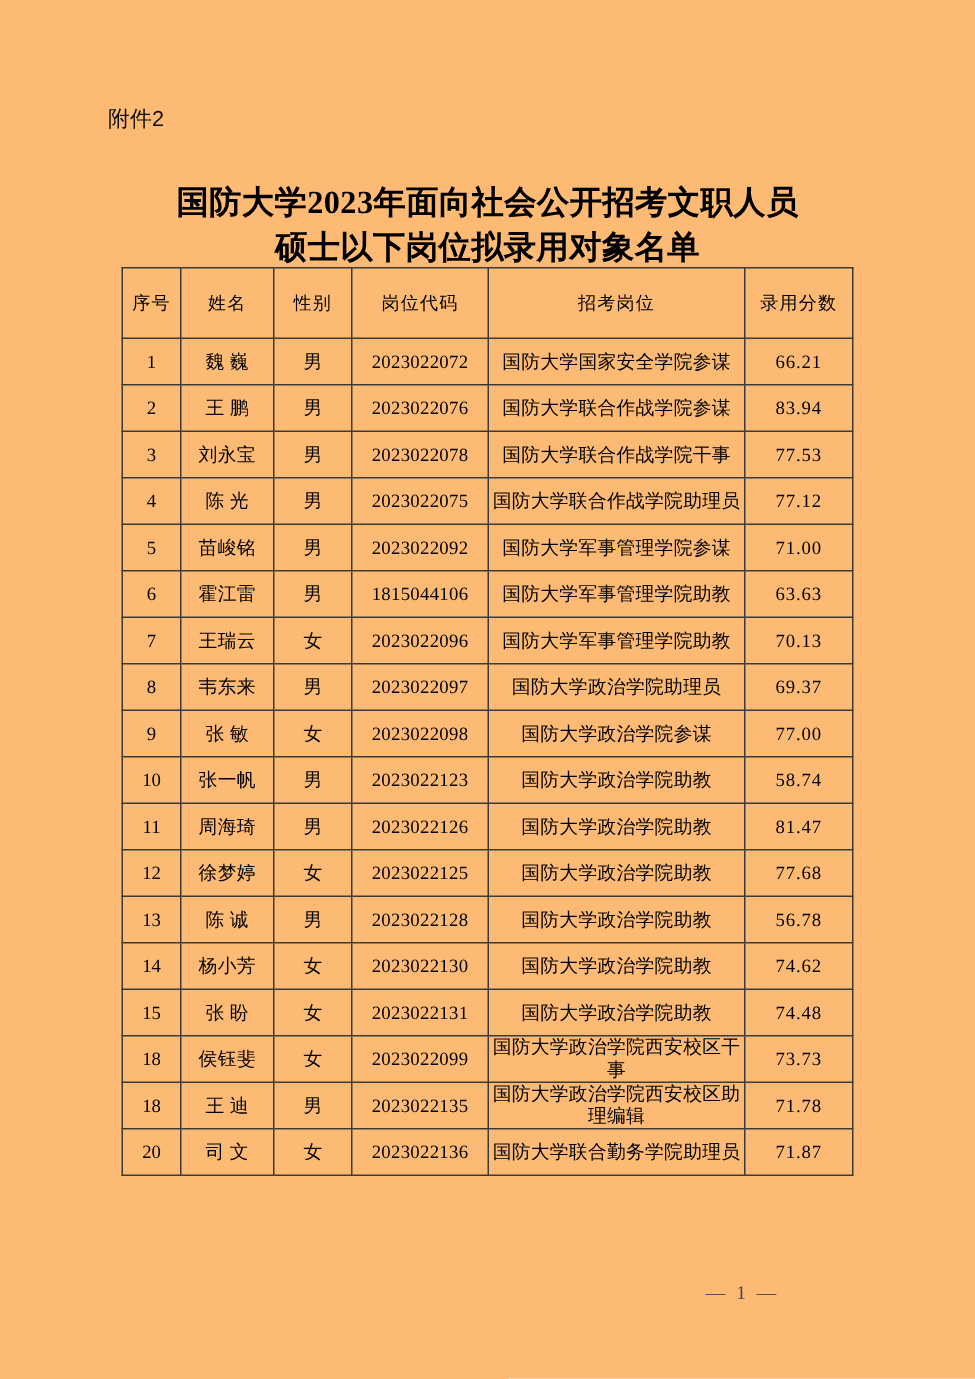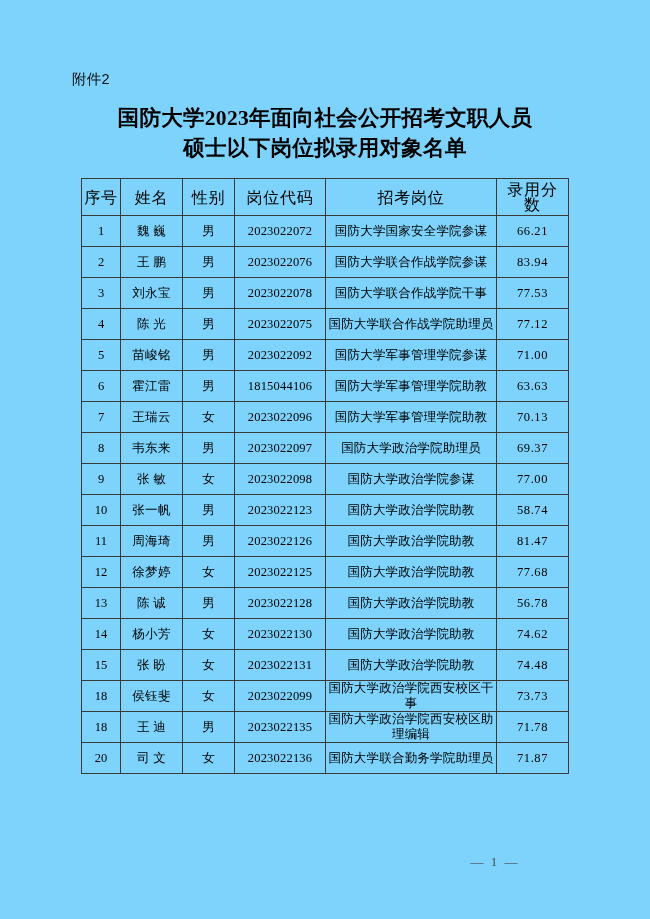--- a/index.html
+++ b/index.html
@@ -14,41 +14,41 @@
     position: relative;
     font-family: "Liberation Serif", "DejaVu Serif", serif;
     color: #111111;
     overflow: hidden;
   }
   .page {
     position: absolute;
     inset: 0;
     width: 650px;
     height: 919px;
-    background: #7dd3fc;
+    background: #fdba74;
   }
 
   
   .attach-label {
     position: absolute;
     left: 72px;
     top: 70px;
     font-family: "Liberation Sans", "DejaVu Sans", sans-serif;
     font-size: 14.5px;
     letter-spacing: 0.2px;
     color: #0d0d0d;
     white-space: nowrap;
   }
 
   
   .doc-title {
     position: absolute;
     left: 0;
     right: 0;
-    top: 103px;
+    top: 120px;
     text-align: center;
     font-family: "Liberation Serif", "DejaVu Serif", serif;
     font-weight: 700;
     font-size: 21.5px;
     line-height: 30px;
     letter-spacing: 0.3px;
     color: #000;
   }
   .doc-title .line {
     display: block;
@@ -75,22 +75,22 @@
     text-align: center;
     vertical-align: middle;
     padding: 0 2px;
     height: 31px;
     box-sizing: border-box;
     font-size: 12.5px;
     line-height: 15px;
     font-weight: normal;
   }
   table.roster th {
-    font-size: 16px;
-    height: 37px;
+    font-size: 12px;
+    height: 47px;
     letter-spacing: 0.8px;
   }
   
   col.c-seq   { width: 39px; }
   col.c-name  { width: 62px; }
   col.c-sex   { width: 52px; }
   col.c-code  { width: 91px; }
   col.c-post  { width: 171px; }
   col.c-score { width: 72px; }
 

